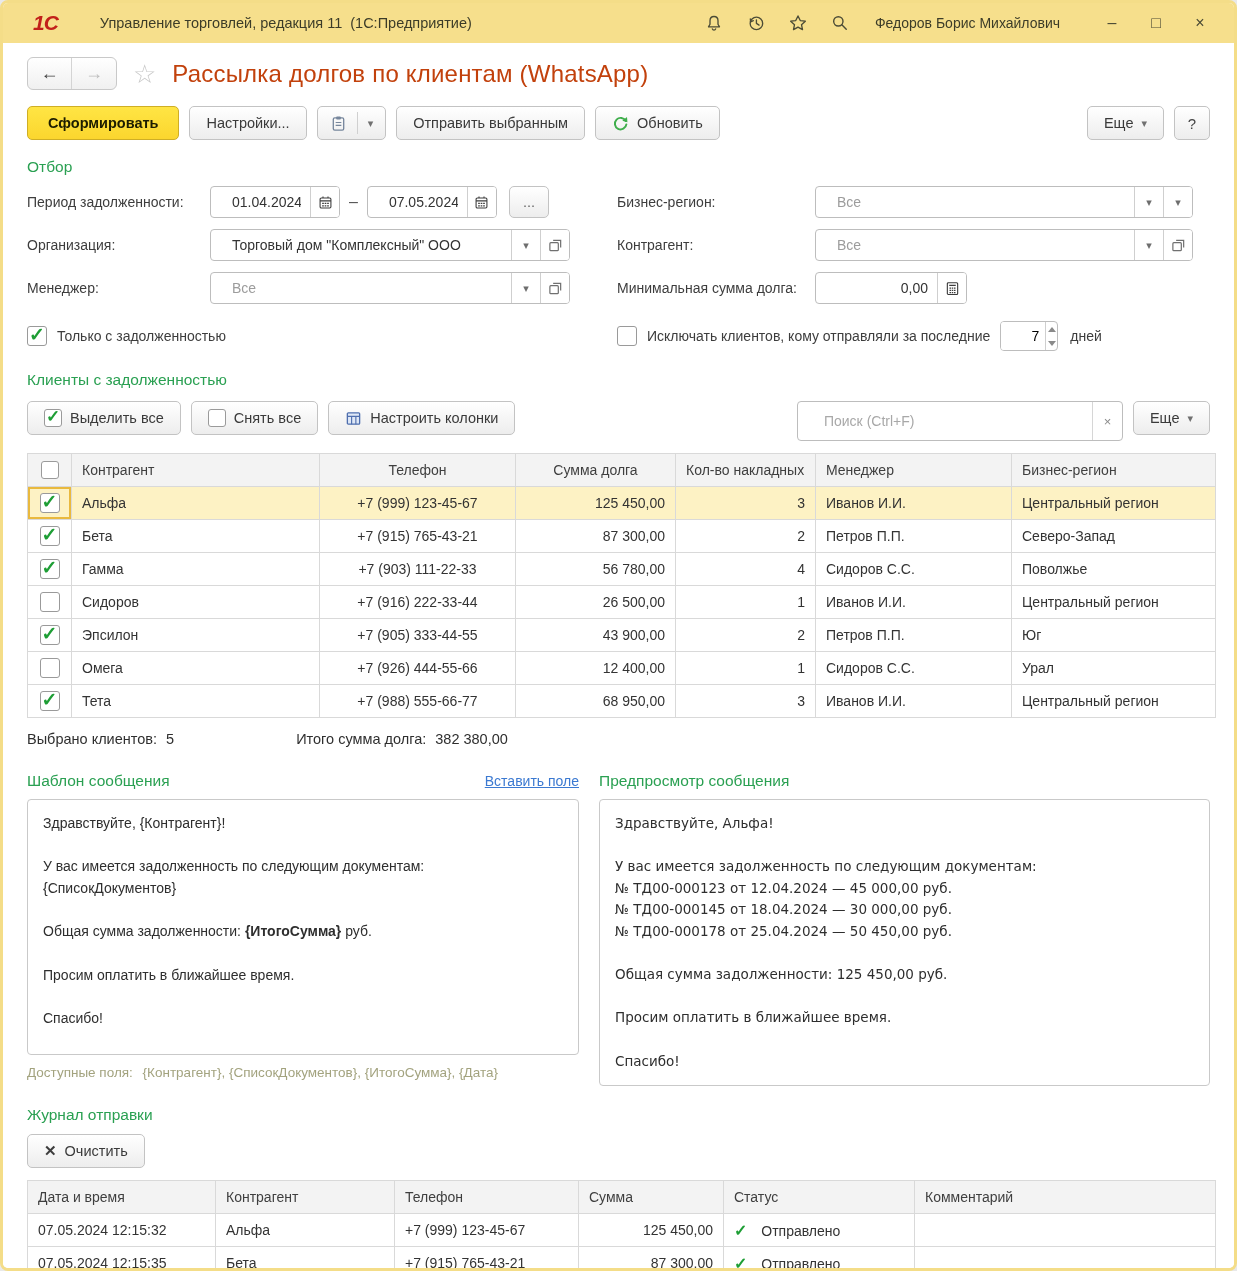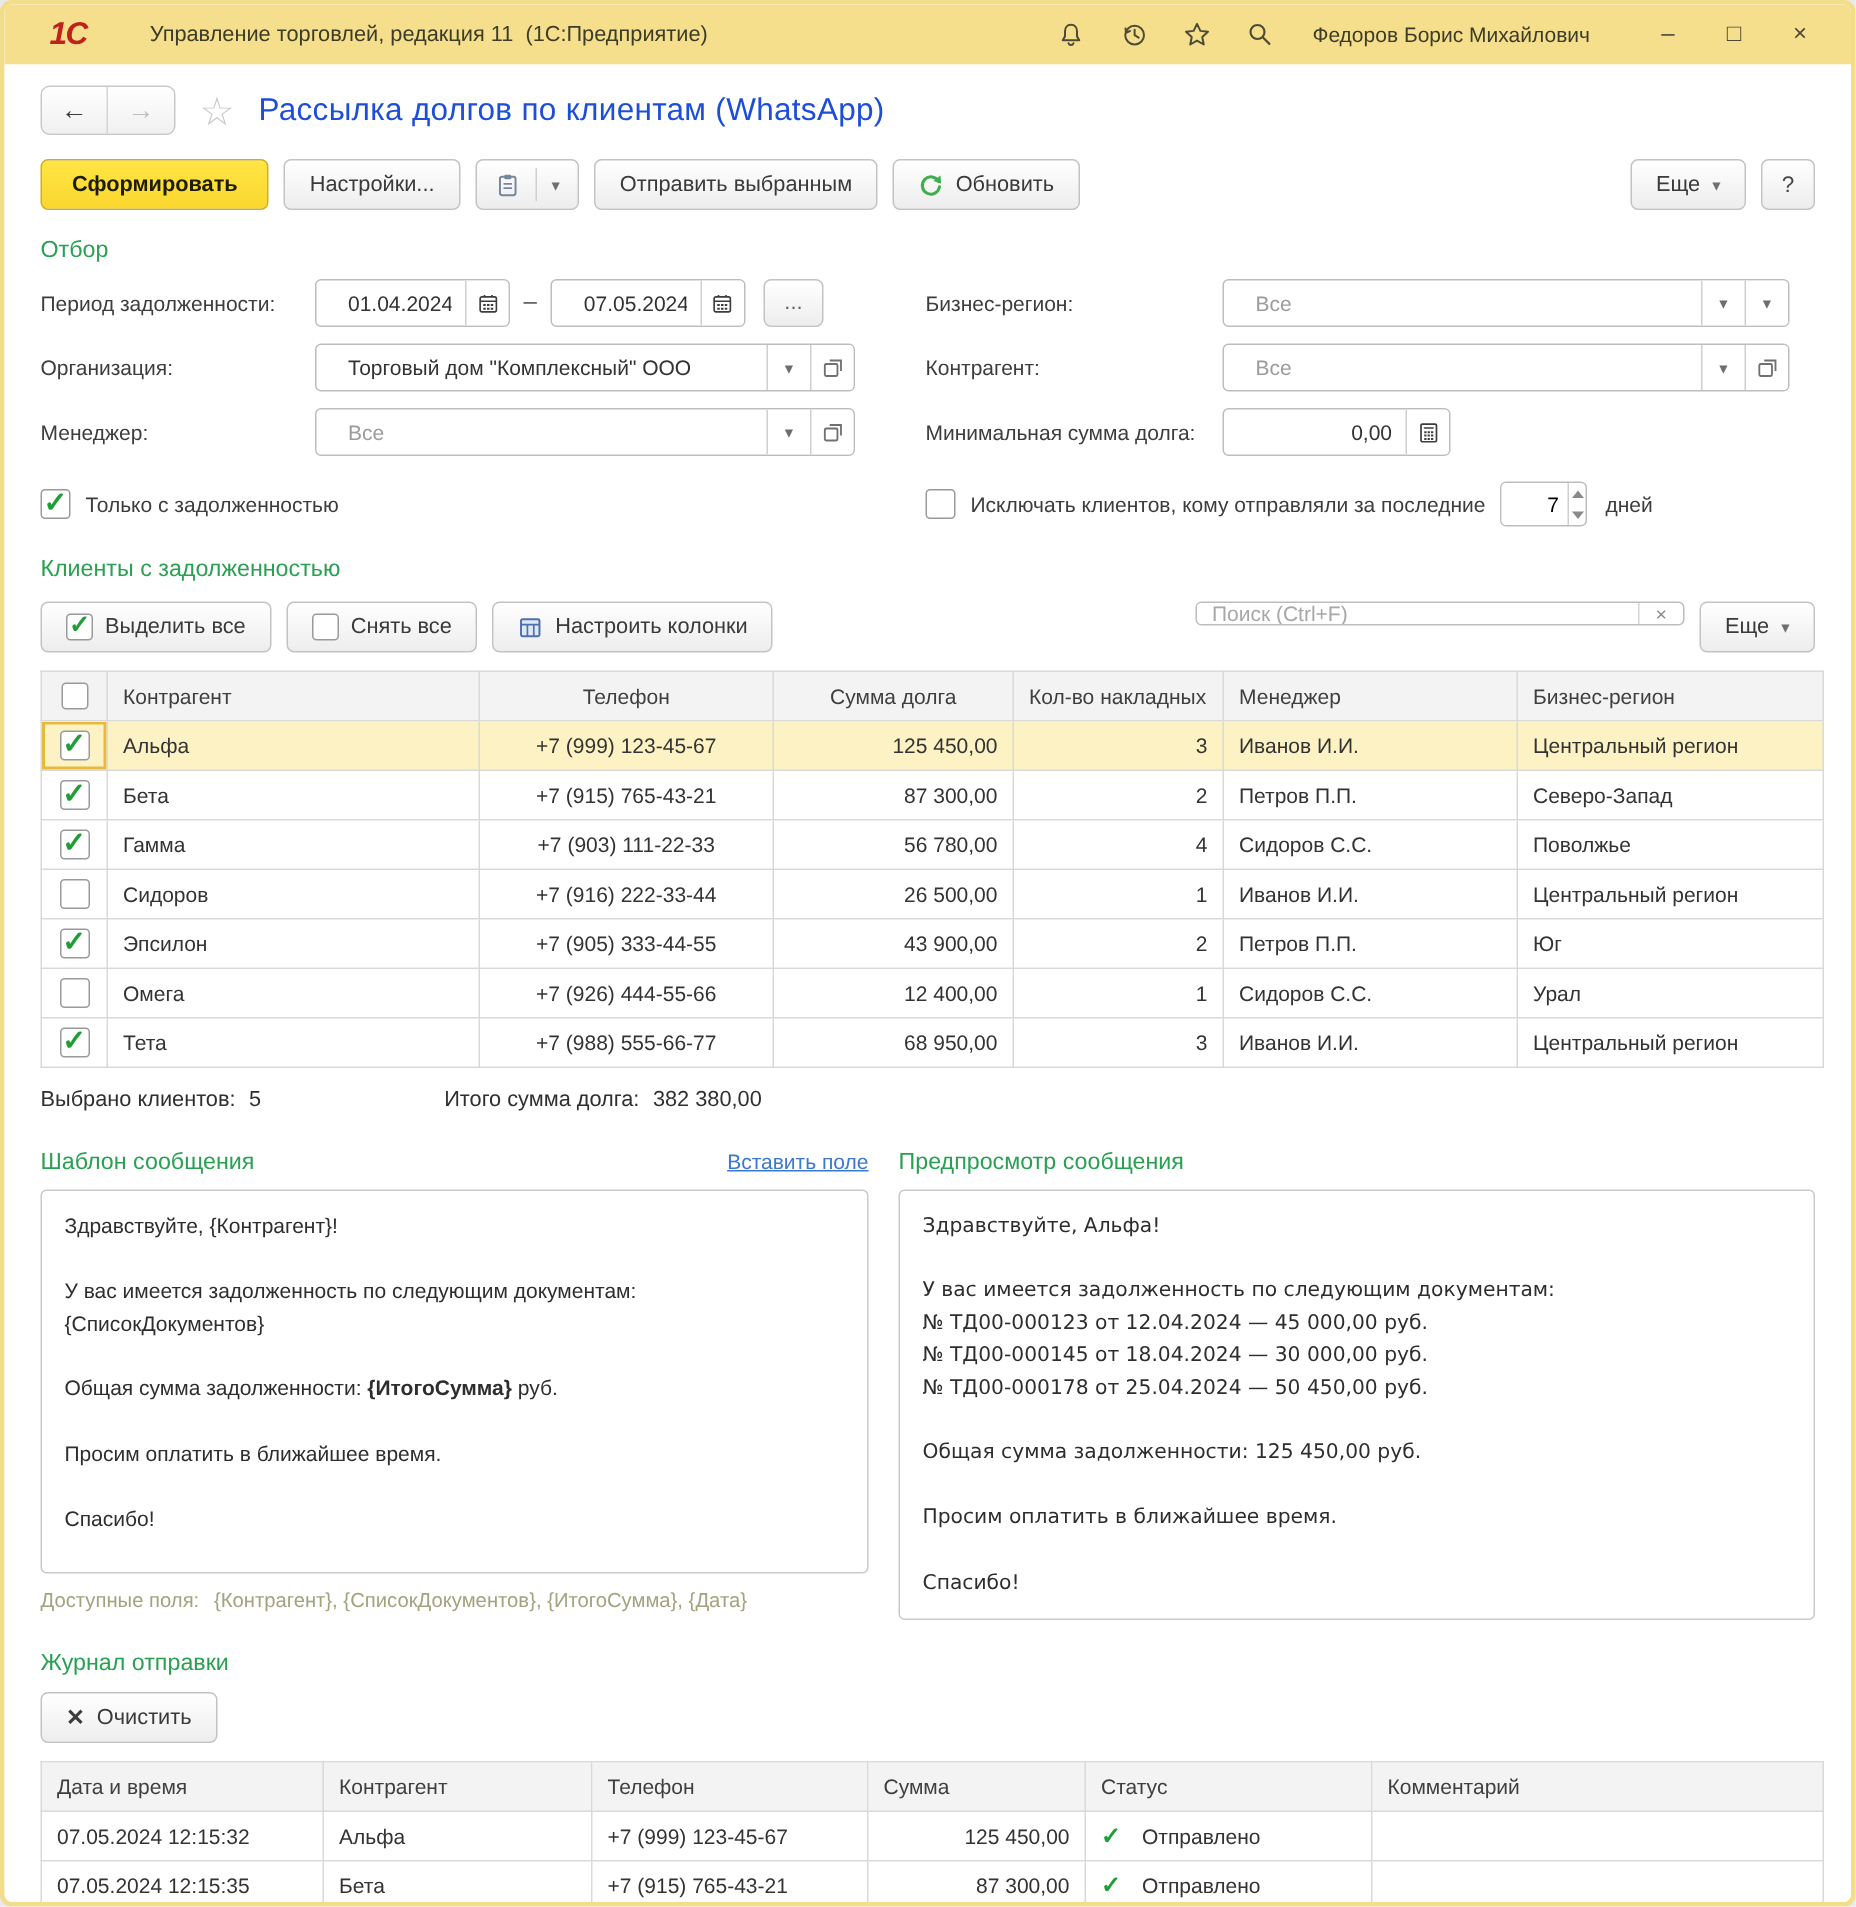--- a/index.html
+++ b/index.html
@@ -22,21 +22,21 @@
 
   
   .content { padding:10px 24px 0 24px; background:#fff; }
 
   .nav-row { display:flex; align-items:center; gap:16px; margin-top:4px; }
   .histgroup { display:flex; border:1px solid #c9c9c9; border-radius:6px; overflow:hidden; background:linear-gradient(#fff,#f0f0f0); }
   .histbtn { width:44px; height:31px; display:flex; align-items:center; justify-content:center; font-size:18px; cursor:pointer; }
   .histbtn.back { color:#3e3e3e; border-right:1px solid #d4d4d4; }
   .histbtn.fwd  { color:#bdbdbd; }
   .fav-star { font-size:26px; color:#c9c9c9; line-height:1; }
-  .page-title { font-size:21px; color:#1d4ed8; letter-spacing:.2px; }
+  .page-title { font-size:24px; color:#c2410c; letter-spacing:.2px; }
 
   
   .toolbar { display:flex; align-items:center; gap:10px; margin-top:16px; }
   .btn { height:34px; display:inline-flex; align-items:center; gap:8px; padding:0 16px;
          background:linear-gradient(#ffffff,#ededed); border:1px solid #c3c3c3; border-radius:5px;
          font-size:14.5px; color:#3a3a3a; cursor:pointer; white-space:nowrap; }
   .btn.primary { background:linear-gradient(#ffe544,#fbd62e); border-color:#cfae25; font-weight:bold; color:#1d1d00; padding:0 20px; }
   .caret { font-size:11px; color:#707070; }
   .btn .icon16 svg { width:17px; height:17px; display:block; }
   .split-sep { width:1px; align-self:stretch; margin:5px 2px; background:#d0d0d0; }
@@ -74,21 +74,21 @@
   .spin input { width:100%; border:none; outline:none; text-align:right; padding:0 6px; font-size:14px; font-family:inherit; }
   .spin .arrows { width:16px; border-left:1px solid #cfcfcf; display:flex; flex-direction:column; }
   .spin .arrows span { flex:1; display:flex; align-items:center; justify-content:center; cursor:pointer; }
   .tri-up { width:0; height:0; border-left:4px solid transparent; border-right:4px solid transparent; border-bottom:5px solid #8a8a8a; }
   .tri-dn { width:0; height:0; border-left:4px solid transparent; border-right:4px solid transparent; border-top:5px solid #8a8a8a; }
 
   
   .clients-bar { display:flex; align-items:flex-start; gap:10px; margin:12px 0; }
   .mini-cb { width:18px; height:18px; border:1px solid #9a9a9a; border-radius:3px; background:#fff; position:relative; }
   .mini-cb.checked::after { content:"✓"; position:absolute; left:1px; top:-4px; color:#1e9e35; font-size:17px; font-weight:bold; }
-  .searchwrap { display:flex; height:16px; width:326px; border:1px solid #bdbdbd; border-radius:4px; overflow:hidden; margin-left:auto; }
+  .searchwrap { display:flex; height:40px; width:326px; border:1px solid #bdbdbd; border-radius:4px; overflow:hidden; margin-left:auto;padding-left:16px; }
   .searchwrap input { flex:1; border:none; outline:none; padding:0 10px; font-size:14px; font-family:inherit; color:#333; }
   .searchwrap input::placeholder { color:#a8a8a8; }
   .searchwrap .clr { width:30px; border-left:1px solid #d6d6d6; display:flex; align-items:center; justify-content:center;
                      color:#8a8a8a; font-size:13px; cursor:pointer; }
 
   
   table { border-collapse:collapse; width:1189px; table-layout:fixed; font-size:14px; }
   th, td { border:1px solid #d9d9d9; padding:0 10px; height:33px; font-weight:normal; text-align:left;
            overflow:hidden; white-space:nowrap; }
   thead th { background:#f3f3f3; color:#3f3f3f; }

